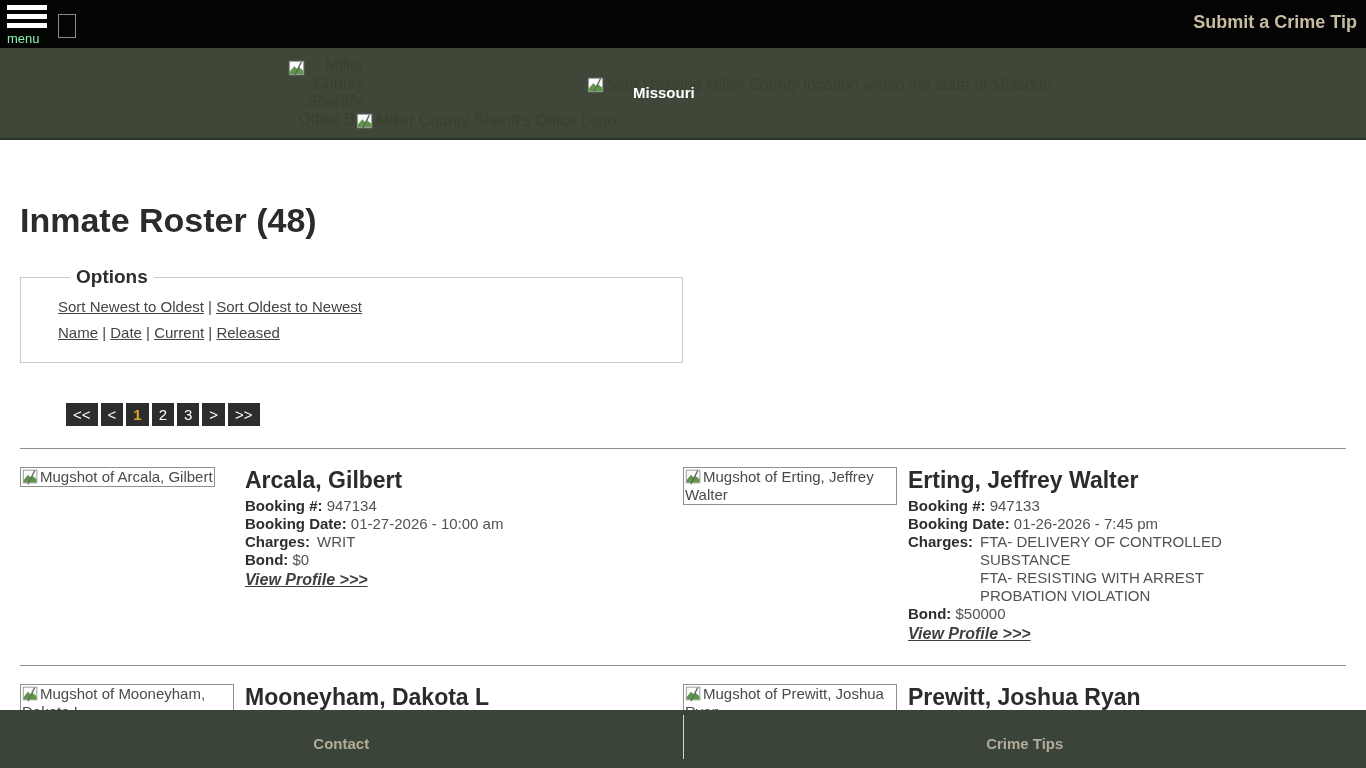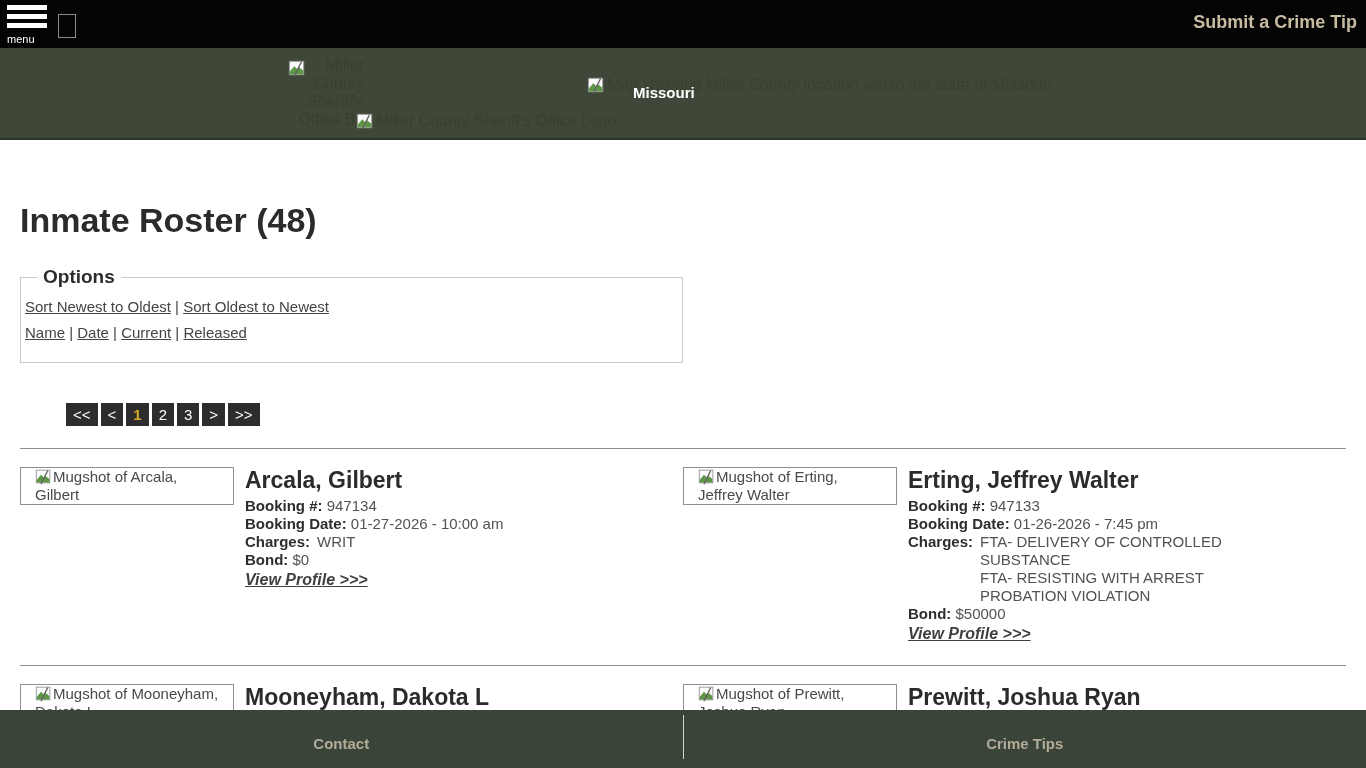--- a/index.html
+++ b/index.html
@@ -12,21 +12,21 @@
   }
   *{box-sizing:border-box;}
   html,body{margin:0;padding:0;width:1366px;height:768px;overflow:hidden;
     font-family:"Liberation Sans","DejaVu Sans",sans-serif;background:#fff;}
   .page{position:relative;width:1366px;height:768px;overflow:hidden;background:#fff;}
 
   
   .topbar{position:absolute;top:0;left:0;width:100%;height:48px;background:#040404;z-index:5;}
   .menu-btn{position:absolute;left:7px;top:5px;cursor:pointer;}
   .menu-btn i{display:block;width:40px;height:5px;background:#fff;margin-bottom:4px;}
-  .menu-label{display:block;color:#ffffff;font-size:11px;line-height:14px;}
+  .menu-label{display:block;color:#86efac;font-size:13px;line-height:14px;}
   .broken-box{position:absolute;left:58px;top:14px;width:18px;height:24px;border:1px solid #8a8a8a;}
   .crime-tip{position:absolute;right:9px;top:12px;font-size:18px;font-weight:bold;
     color:var(--accent-tan);text-decoration:none;cursor:pointer;}
 
   
   .banner{position:absolute;top:48px;left:0;width:100%;height:92px;
     background:var(--header-green);border-bottom:2px solid #2e3528;z-index:4;}
   .alt-text{color:#39412e;font-size:16px;}
   .badge-icon{position:absolute;left:288px;top:11px;}
   .badge-alt{position:absolute;left:288px;top:9px;width:76px;text-align:right;
@@ -34,37 +34,37 @@
   .logo-line{position:absolute;left:356px;top:64px;white-space:nowrap;}
   .logo-line svg{vertical-align:-4px;margin-right:2px;}
   .map-line{position:absolute;left:587px;top:28px;white-space:nowrap;max-width:465px;overflow:hidden;}
   .map-line svg{vertical-align:-4px;margin-right:2px;}
   .state-label{position:absolute;left:633px;top:36px;color:#fff;font-weight:bold;font-size:15px;}
 
   
   main{position:absolute;top:140px;left:0;width:100%;padding:0 20px;}
   h1.title{font-size:34px;line-height:32px;color:#2b2b2b;margin:64px 0 0 0;}
   fieldset.options{width:663px;margin:30px 0 0 0;border:1px solid #c9c9c9;
-    padding:6px 20px 16px 4px;}
+    padding:6px 20px 16px 37px;}
   fieldset.options legend{font-size:19px;font-weight:bold;color:#2d2d2d;padding:0 6px;margin-left:12px;}
   .links{font-size:15px;color:#444;line-height:26px;}
   .links a{color:#444;text-decoration:underline;cursor:pointer;}
   .links .sep{color:#444;}
 
   .pagination{margin-top:40px;padding-left:46px;}
   .pbtn{display:inline-block;min-width:13px;padding:3px 7px;margin-right:3px;
     background:var(--btn-dark);color:#fff;font-size:15px;text-align:center;
     text-decoration:none;cursor:pointer;}
   .pbtn.current{color:var(--page-gold);font-weight:bold;}
 
   hr.rule{border:none;border-top:1px solid #8f8f8f;margin:22px 0 0 0;}
   .roster-row{display:grid;grid-template-columns:663px 663px;padding-top:18px;}
   .entry{display:flex;align-items:flex-start;}
   .mug-cell{width:225px;flex:none;}
-  .mug-box{display:inline-block;max-width:214px;border:1px solid #8f8f8f;padding:0 14px;
+  .mug-box{display:inline-block;max-width:214px;border:1px solid #8f8f8f;padding:0 1px;
     font-size:15px;line-height:18px;color:#4a4a4a;cursor:pointer;}
   .mug-box svg{vertical-align:-3px;margin-right:1px;}
   .details{flex:1;font-size:15px;line-height:18px;color:#525252;}
   h2.iname{font-size:23px;line-height:26px;color:#2b2b2b;margin:0 0 4px 0;}
   .drow b{color:#2e2e2e;}
   .drow.flexrow{display:flex;}
   .drow.flexrow b{margin-right:7px;flex:none;}
   .charge-list{max-width:268px;}
   .vp{display:inline-block;margin-top:2px;font-size:16px;font-weight:bold;font-style:italic;
     text-decoration:underline;color:#3f3f3f;cursor:pointer;}

